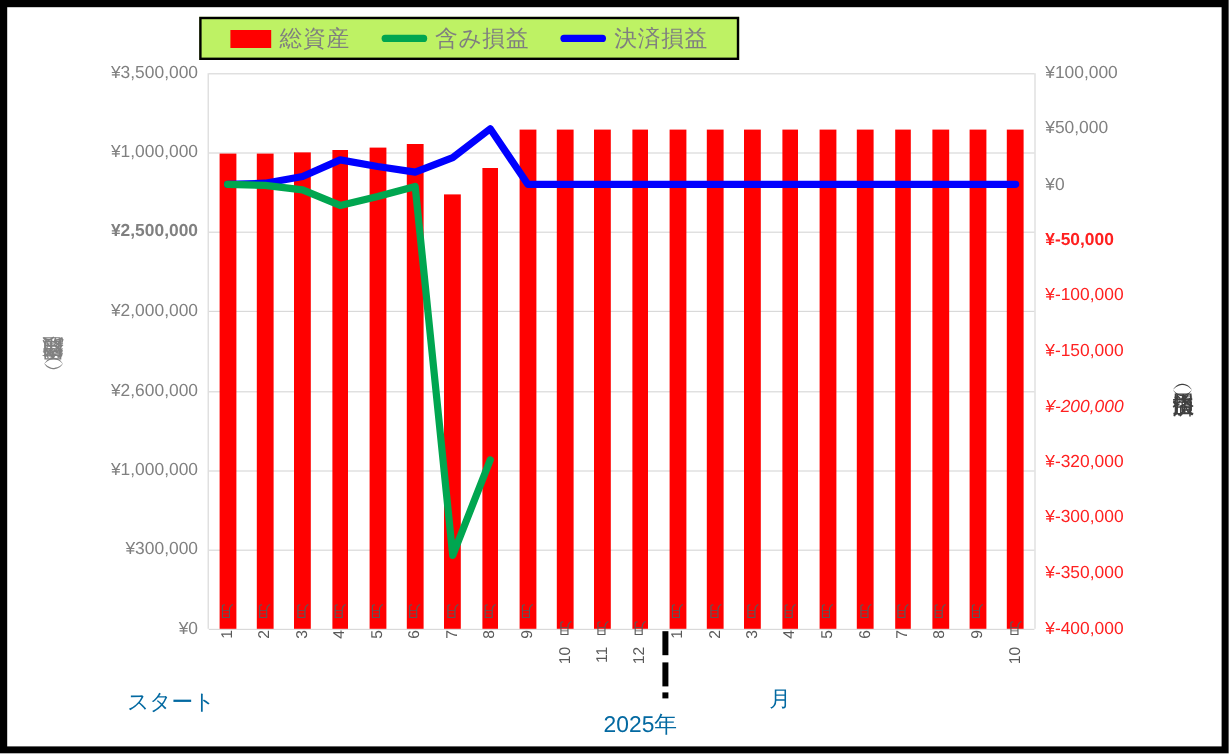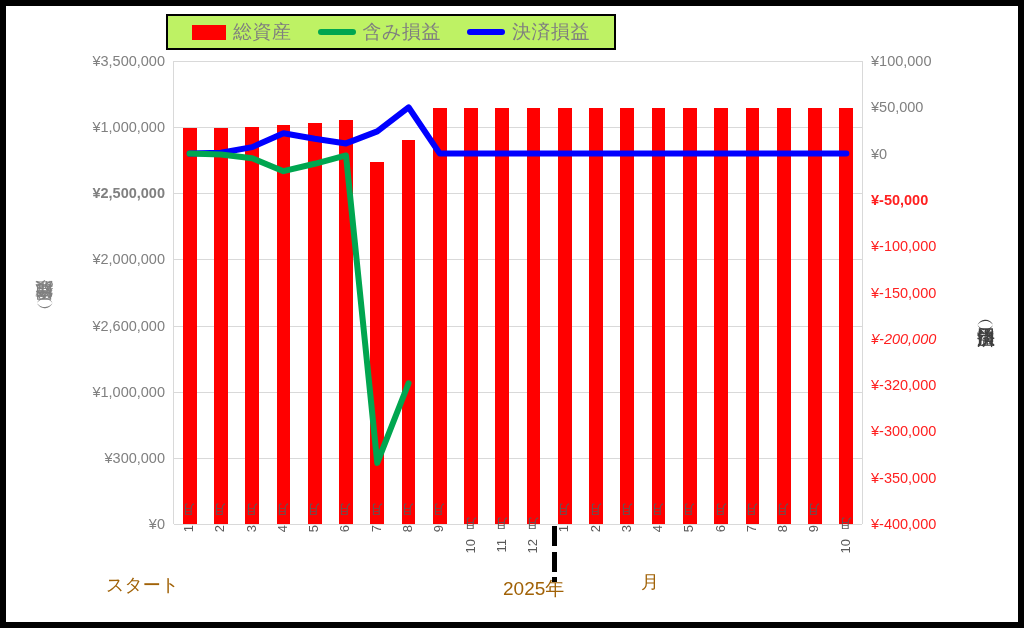--- a/index.html
+++ b/index.html
@@ -108,25 +108,25 @@
   #separator{
     position:absolute;
     left:546px;top:520px;
     width:5px;height:58px;
     z-index:30;
   }
   #separator div{position:absolute;left:0;width:5px;background:#000;}
   
   .group-label{
     position:absolute;
-    font-size:18px;color:#a16207;
+    font-size:18px;color:#0369a1;
     white-space:nowrap;
   }
   #group-start{left:100px;top:567px;}
-  #group-year{left:497px;top:570px;font-size:19px;}
+  #group-year{left:497px;top:585px;font-size:19px;}
   #group-month{left:635px;top:564px;}
 </style>
 </head>
 <body>
 
 <div id="frame">
 
   <div id="legend">
     <div class="legend-item">
       <span class="legend-swatch-bar"></span>

